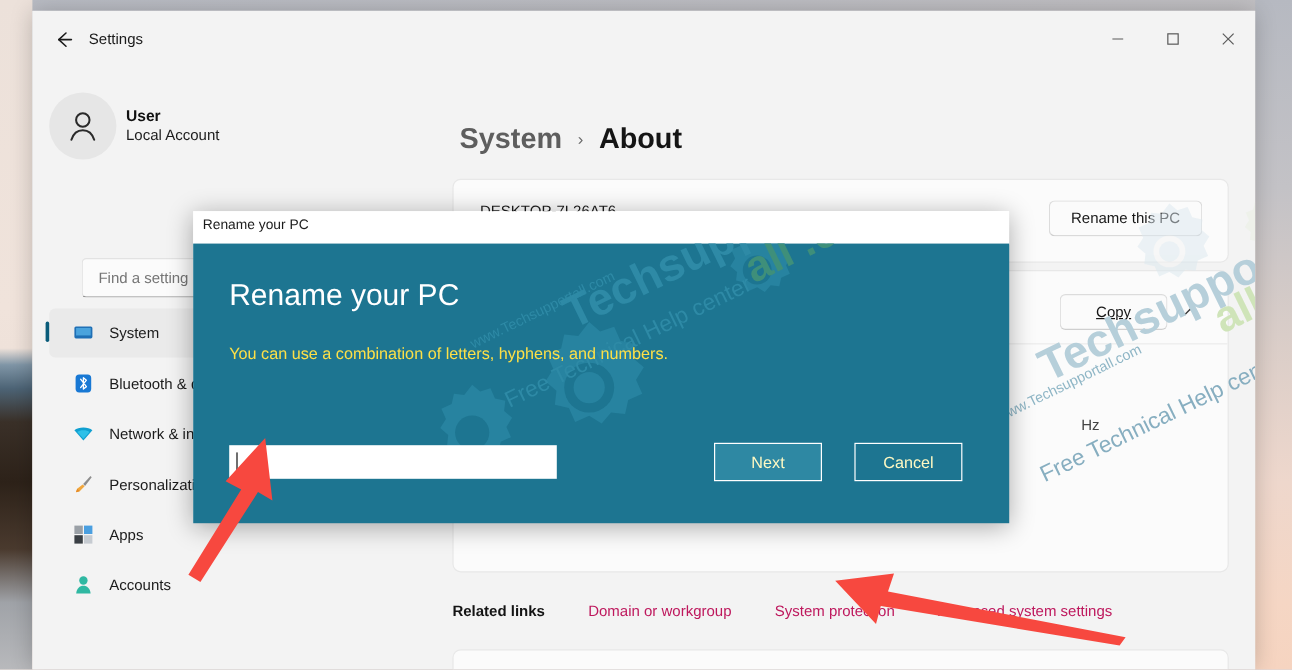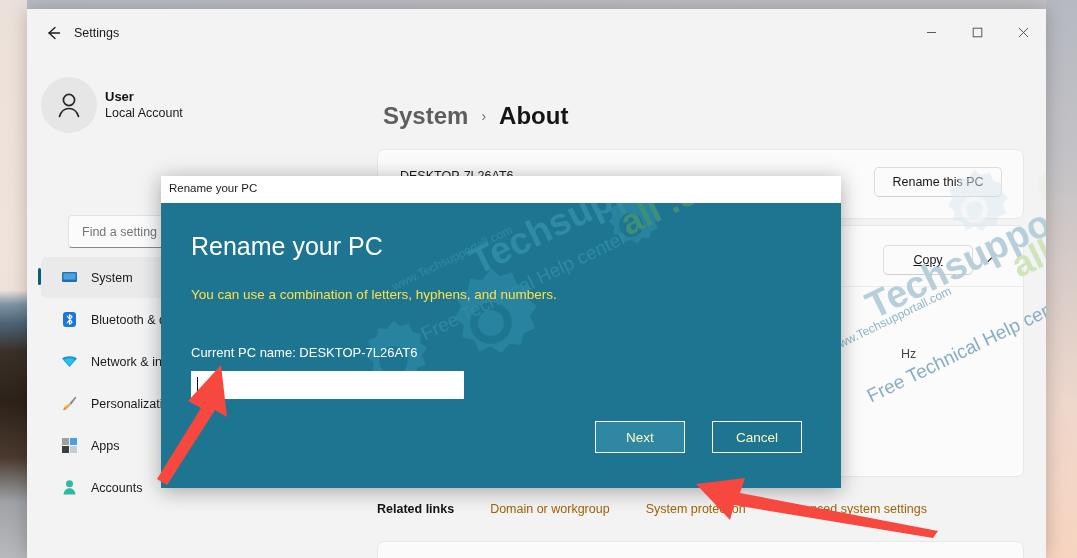--- a/index.html
+++ b/index.html
@@ -115,38 +115,38 @@
   }
   #specs-chevron svg{width:12px;height:12px;}
   #specs-divider{position:absolute;left:0;right:0;top:60px;height:1px;background:#ececec;}
   #hz-text{position:absolute;left:523px;top:121px;font-size:12.5px;color:#444;}
 
   #related{
     position:absolute;left:30px;right:22px;top:430px;height:44px;
     display:flex;align-items:center;gap:36px;font-size:12.5px;
   }
   #related-label{font-weight:bold;color:#141414;}
-  .related-link{color:#a16207;cursor:pointer;white-space:nowrap;}
+  .related-link{color:#be185d;cursor:pointer;white-space:nowrap;}
   #card-bottom{
     position:absolute;left:30px;right:22px;top:484px;height:64px;
     background:#fbfbfb;border:1px solid #e8e8e8;border-radius:7px;
   }
 
   
   #watermark{position:absolute;left:430px;top:105px;width:420px;height:250px;pointer-events:none;}
   .gear{position:absolute;opacity:.5;}
   .wm-text{position:absolute;font-weight:bold;white-space:nowrap;}
   #wm1{left:80px;top:75px;font-size:38px;color:#b6cfda;transform:rotate(-26deg);}
   #wm2{left:230px;top:55px;font-size:36px;color:#cfe4b9;transform:rotate(-26deg);}
   #wm3{left:48px;top:150px;font-size:12px;color:#8fb6c6;transform:rotate(-26deg);font-weight:normal;}
   #wm4{left:80px;top:175px;font-size:19px;color:#87aec0;transform:rotate(-26deg);font-weight:normal;}
 
   
   #rename-dialog{
-    position:absolute;left:161px;top:176px;width:680px;height:312px;
+    position:absolute;left:161px;top:176px;width:680px;height:260px;
     box-shadow:0 3px 20px rgba(0,0,0,.33);
   }
   #dlg-titlebar{
     position:absolute;left:0;top:0;width:100%;height:27px;background:#ffffff;
     border-bottom:1px solid #f0f0f0;
   }
   #dlg-title{position:absolute;left:8px;top:6px;font-size:11.5px;color:#1b1b1b;}
   #dlg-body{position:absolute;left:0;top:27px;width:100%;bottom:0;background:#1d7591;overflow:hidden;}
   #dlg-heading{position:absolute;left:30px;top:29px;font-size:25px;color:#fff;font-weight:normal;}
   #dlg-desc{position:absolute;left:30px;top:84px;font-size:13.5px;color:#fde047;}
@@ -391,21 +391,20 @@
         <circle cx="50" cy="50" r="15" fill="#1d7591"></circle>
       </svg>
       <div class="dwm-text" id="dwm1">Techsupport</div>
       <div class="dwm-text" id="dwm2">all .com</div>
       <div class="dwm-text" id="dwm3">www.Techsupportall.com</div>
       <div class="dwm-text" id="dwm4">Free Technical Help center</div>
     </div>
 
     <div id="dlg-heading">Rename your PC</div>
     <div id="dlg-desc">You can use a combination of letters, hyphens, and numbers.</div>
-    <div id="dlg-current">Current PC name: DESKTOP-7L26AT6</div>
     <input id="dlg-input" value="" style="">
     <div id="dlg-caret"></div>
 
     <button class="dlg-btn" id="dlg-next">Next</button>
     <button class="dlg-btn" id="dlg-cancel">Cancel</button>
   </div>
 </div>
 
 <svg id="arrow-input" viewBox="0 0 110 135">
   <path d="M12 130 L60 55 L72 62 L66 10 L33 46 L46 53 L2 124 Z" fill="#f7483f"></path>

